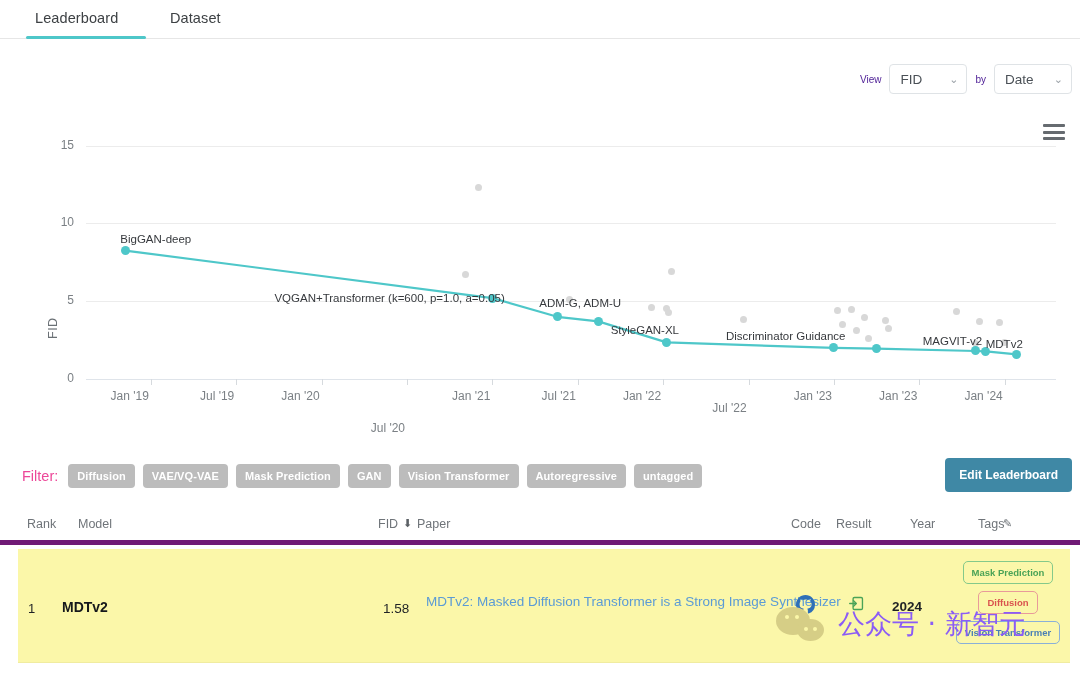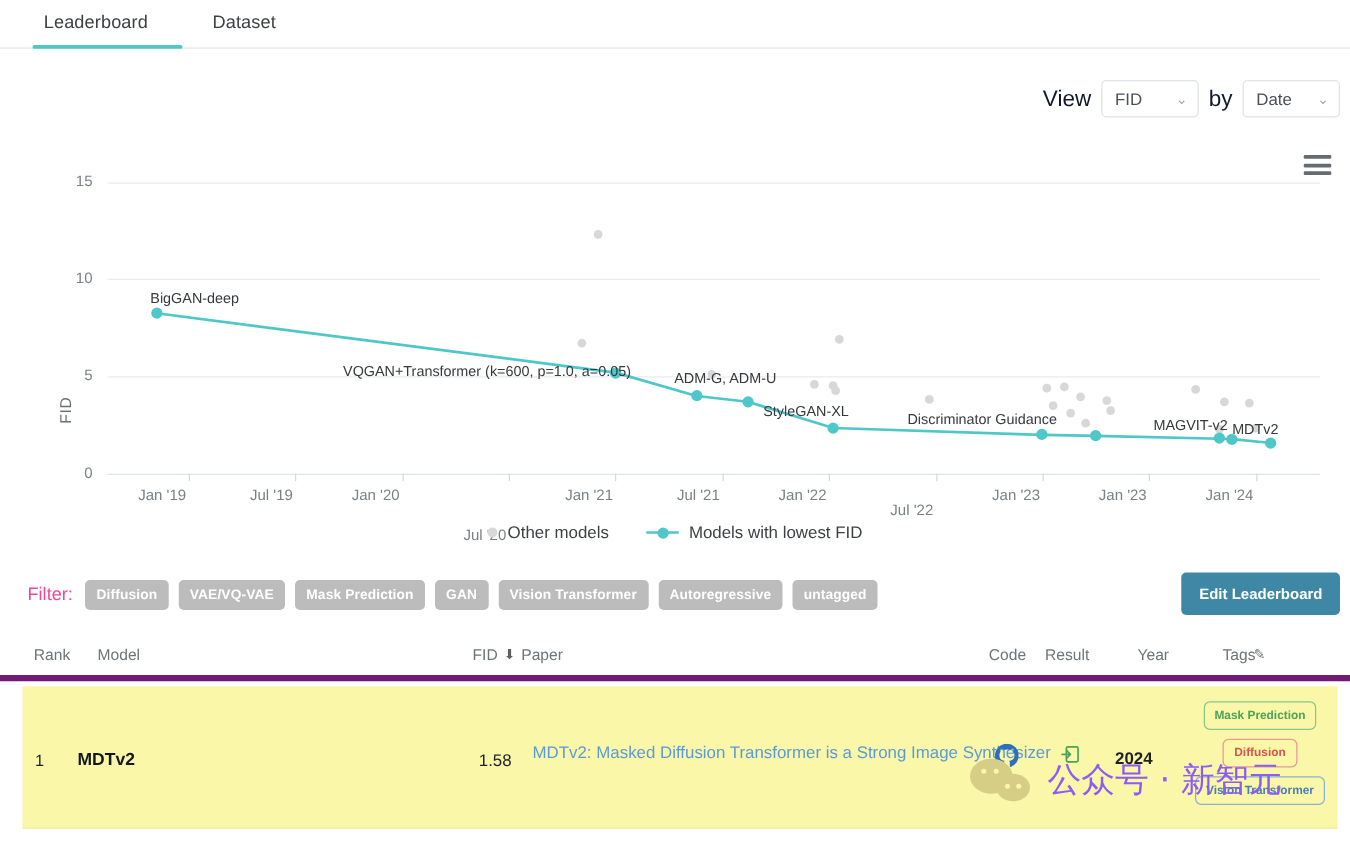--- a/index.html
+++ b/index.html
@@ -27,21 +27,21 @@
     position: absolute; left: 26px; top: 36px; width: 120px; height: 3px;
     background: #4ec7c9; border-radius: 2px;
   }
 
   
   .viewctl {
     position: absolute; right: 8px; top: 64px;
     display: flex; align-items: center; gap: 8px;
     font-size: 13px; color: #6d7379;
   }
-  .viewctl .lbl { color: #0f172a; font-size: 18px; }
+  .viewctl .lbl { color: #4c1d95; font-size: 10px; }
   .selectbox {
     display: inline-flex; align-items: center; justify-content: space-between;
     border: 1px solid #dfe3e6; border-radius: 4px;
     height: 28px; padding: 0 8px 0 10px; min-width: 58px;
     background: #fff; color: #4a5056; font-size: 13.5px; cursor: pointer;
   }
   .selectbox .cv { margin-left: 9px; color: #9aa1a7; font-size: 11px; }
 
   
   .chart-area { position: absolute; left: 0; top: 104px; width: 1080px; height: 330px; }
@@ -262,30 +262,20 @@
         <div class="dlabel" style="left: 610.634px; top: 220.428px;">StyleGAN-XL</div>
         <div class="pt best" style="left: 829.493px; top: 239.375px;"></div>
         <div class="dlabel" style="left: 725.993px; top: 225.875px;">Discriminator Guidance</div>
         <div class="pt best" style="left: 872.187px; top: 240.153px;"></div>
         <div class="pt best" style="left: 971.236px; top: 242.488px;"></div>
         <div class="dlabel" style="left: 922.736px; top: 230.988px;">MAGVIT-v2</div>
         <div class="pt best" style="left: 981.482px; top: 242.799px;"></div>
         <div class="pt best" style="left: 1012.22px; top: 245.911px;"></div>
         <div class="dlabel" style="left: 985.722px; top: 234.411px;">MDTv2</div>
       </div>
-    <div class="legend">
-      <div class="it">
-        <span class="lg-dot"></span>
-        <span>Other models</span>
-      </div>
-      <div class="it">
-        <span class="lg-line"></span>
-        <span>Models with lowest FID</span>
-      </div>
-    </div>
   </div>
 
   <div class="filterrow">
     <span class="filter-lbl">Filter:</span>
     <span id="chips" style="display:flex;">
         <span class="chip">Diffusion</span>
         <span class="chip">VAE/VQ-VAE</span>
         <span class="chip">Mask Prediction</span>
         <span class="chip">GAN</span>
         <span class="chip">Vision Transformer</span>

